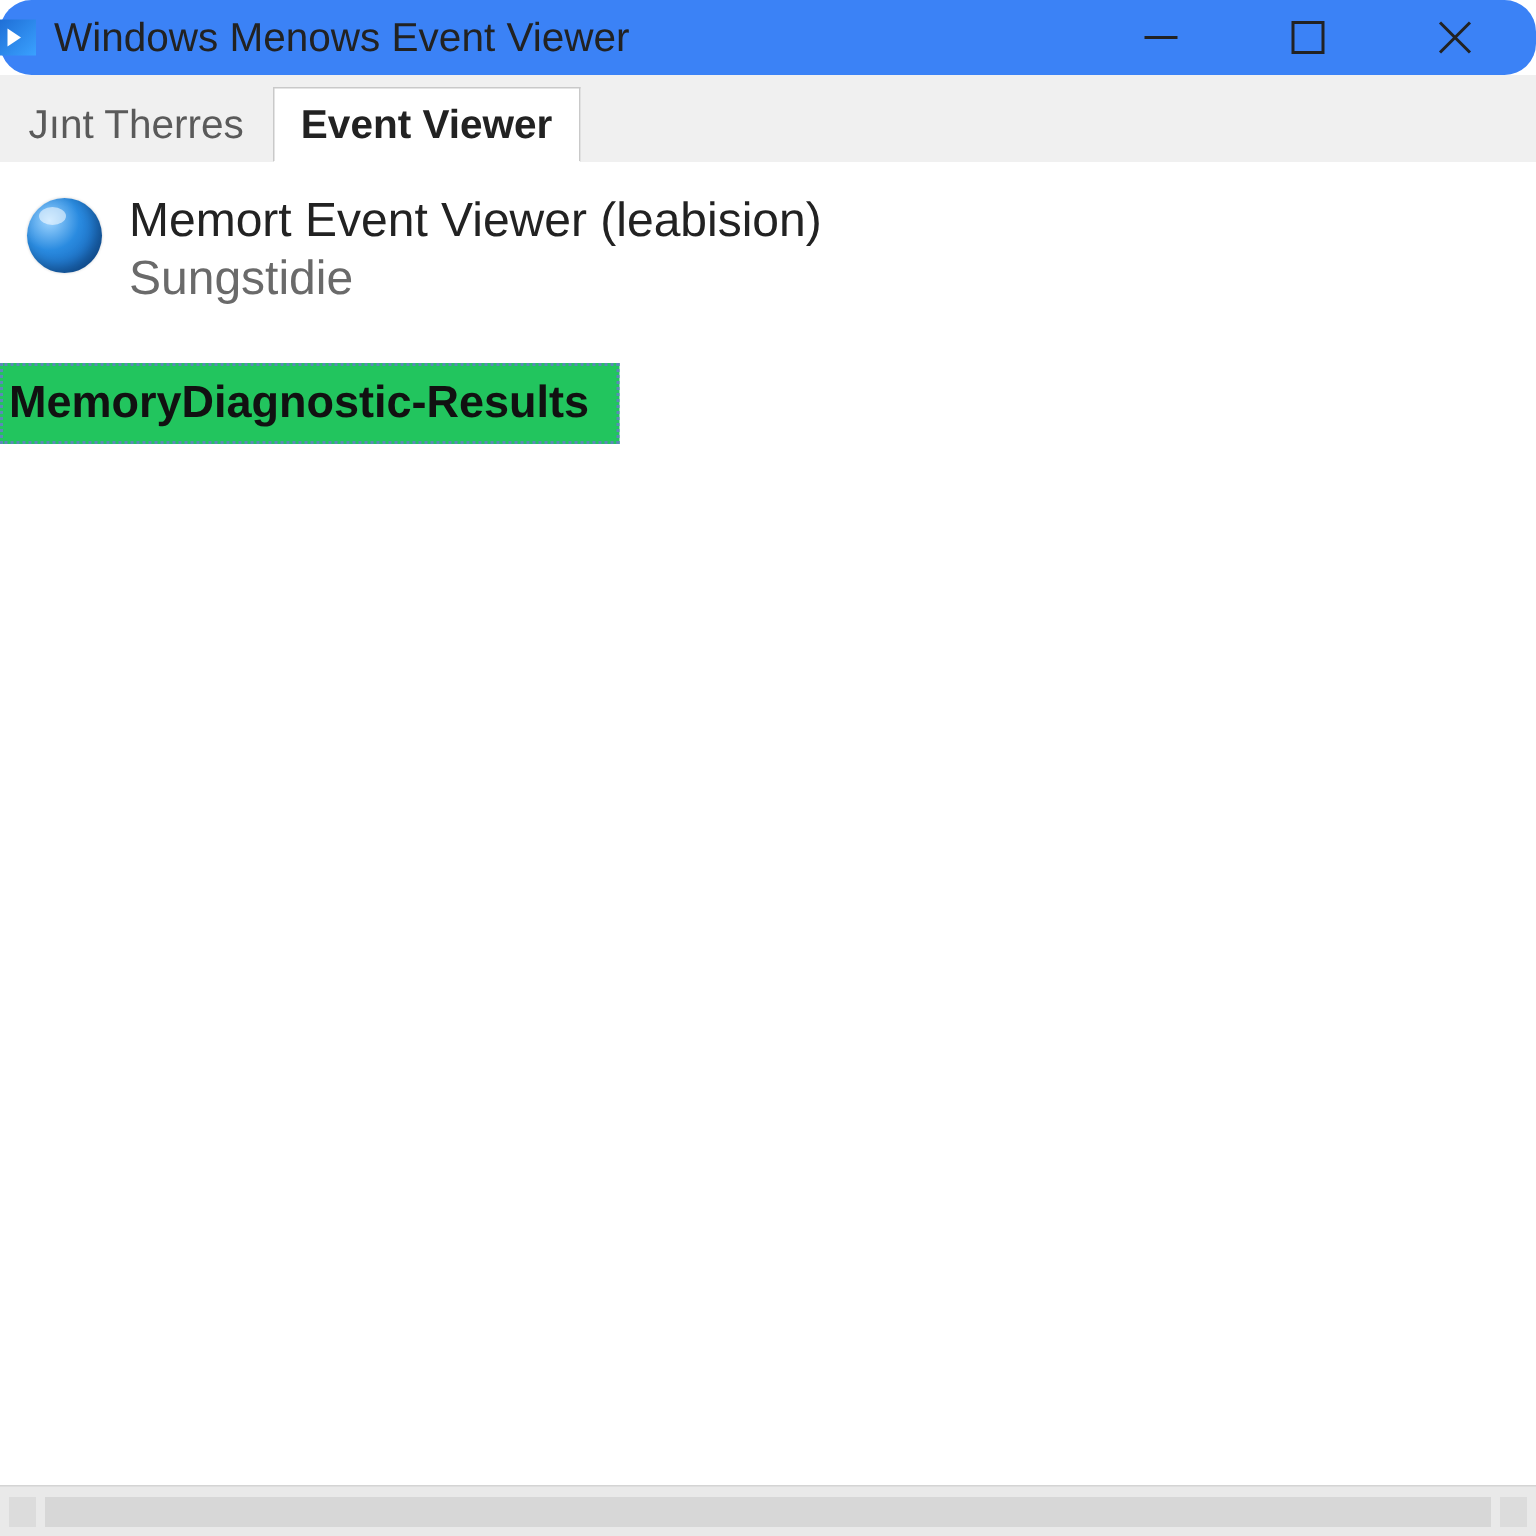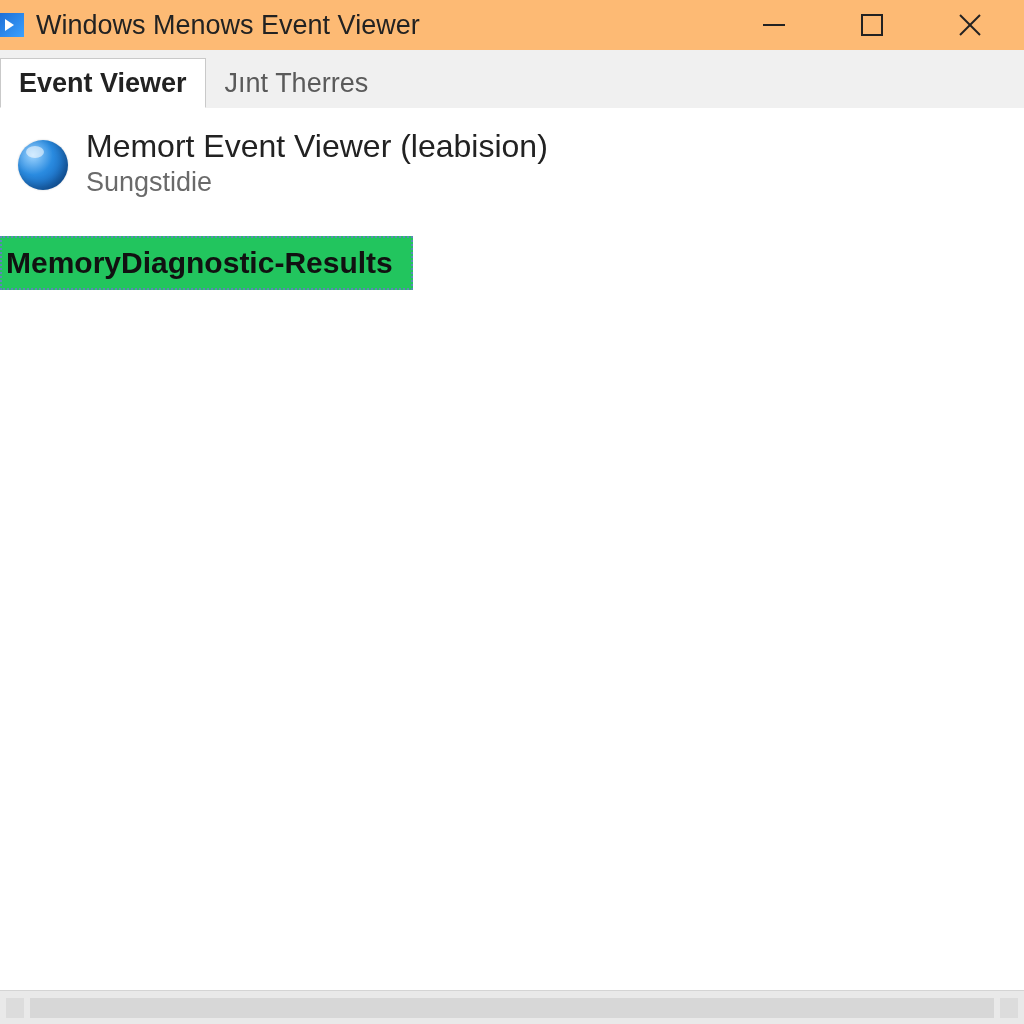--- a/index.html
+++ b/index.html
@@ -1,33 +1,33 @@
 <!DOCTYPE html>
 <html><head>
 <meta charset="utf-8">
 <style>
   * { box-sizing: border-box; margin: 0; padding: 0; }
   html, body { width: 1024px; height: 1024px; font-family: "Segoe UI", Tahoma, sans-serif; background: #fff; overflow: hidden; }
   .window { width: 1024px; height: 1024px; display: flex; flex-direction: column; background: #fff; }
-  .titlebar { height: 50px; display: flex; align-items: center; background: #fdba74; border-bottom: 0 solid transparent; }
+  .titlebar { height: 50px; display: flex; align-items: center; background: #3b82f6; border-bottom: 0 solid transparent; border-radius: 21px; }
   .titlebar .app-icon { width: 24px; height: 24px; margin-left: 0; background: linear-gradient(135deg,#1f6fd6,#3aa1ff); position: relative; }
   .titlebar .app-icon::after { content:""; position:absolute; left:5px; top:6px; width:0; height:0; border-top:6px solid transparent; border-bottom:6px solid transparent; border-left:9px solid #fff; }
   .titlebar .title { margin-left: 12px; font-size: 27px; color: #222; }
   .window-controls { margin-left: auto; display: flex; gap: 58px; padding-right: 34px; align-items: center; }
   .ctrl { width: 40px; height: 40px; display: flex; align-items: center; justify-content: center; }
   .ctrl svg { stroke: #222; stroke-width: 2; fill: none; }
   .tabstrip { height: 58px; background: #f0f0f0; display: flex; align-items: flex-end; padding-top: 8px; }
   .tab { height: 50px; padding: 0 18px; display: flex; align-items: center; font-size: 27px; color: #5a5a5a; border: 1px solid transparent; }
   .tab.active { background: #fff; color: #222; font-weight: 600; border: 1px solid #c9c9c9; border-bottom: 1px solid #fff; }
   .content { flex: 1; background: #fff; padding: 20px 0 0 14px; position: relative; }
-  .header-row { display: flex; align-items: center; gap: 18px; padding-left: 4px; }
+  .header-row { display: flex; align-items: flex-start; gap: 18px; padding-left: 4px; }
   .globe { width: 50px; height: 50px; border-radius: 50%; background: radial-gradient(circle at 30% 30%, #9fd5ff 0%, #2a8be0 40%, #0c4fa3 100%); box-shadow: inset -4px -4px 8px rgba(0,0,0,.25), 0 0 2px rgba(0,0,0,.2); position: relative; margin-top: 4px; }
   .globe::after { content:""; position:absolute; left:8px; top:6px; width:18px; height:12px; border-radius:50%; background: rgba(255,255,255,.55); }
   .hdr-text .hdr-title { font-size: 32px; color: #222; }
-  .hdr-text .hdr-sub { font-size: 27px; color: #6a6a6a; margin-top: 2px; }
+  .hdr-text .hdr-sub { font-size: 32px; color: #6a6a6a; margin-top: 2px; }
   .selected-item { display: inline-block; margin-top: 38px; margin-left: -14px; padding: 8px 18px 8px 4px; border: 2px dotted #5b88b8; background: #22c55e; font-size: 30px; font-weight: 700; color: #111; }
   .statusbar { height: 34px; background: #e9e9e9; display: flex; align-items: center; padding: 0 6px; border-top: 1px solid #d4d4d4; }
   .status-seg { height: 20px; background: #dcdcdc; }
   .status-seg.left { width: 18px; margin-right: 6px; }
   .status-seg.main { flex: 1; background: #d7d7d7; }
   .status-seg.right { width: 18px; margin-left: 6px; }
 </style>
 </head>
 <body>
 
@@ -50,25 +50,25 @@
       <div class="ctrl">
         <svg width="28" height="28" viewBox="0 0 28 28">
             <line x1="4" y1="4" x2="24" y2="24"></line>
             <line x1="24" y1="4" x2="4" y2="24"></line>
           </svg>
       </div>
     </div>
   </div>
 
   <div class="tabstrip">
+    <div class="tab">
+      <span>Jınt Therres</span>
+    </div>
     <div class="tab active">
       <span>Event Viewer</span>
-    </div>
-    <div class="tab">
-      <span>Jınt Therres</span>
     </div>
   </div>
 
   <div class="content">
     <div class="header-row">
       <div class="globe"></div>
       <div class="hdr-text">
         <div class="hdr-title">Memort Event Viewer (leabision)</div>
         <div class="hdr-sub">Sungstidie</div>
       </div>

